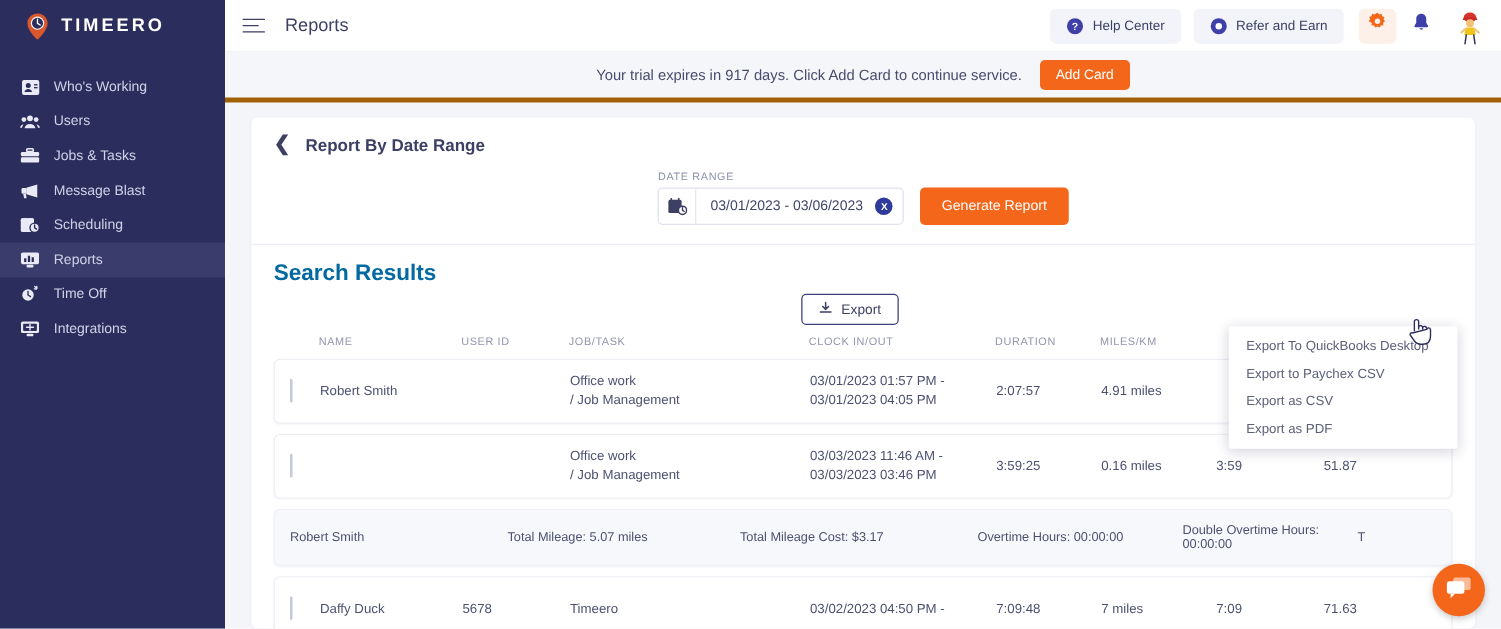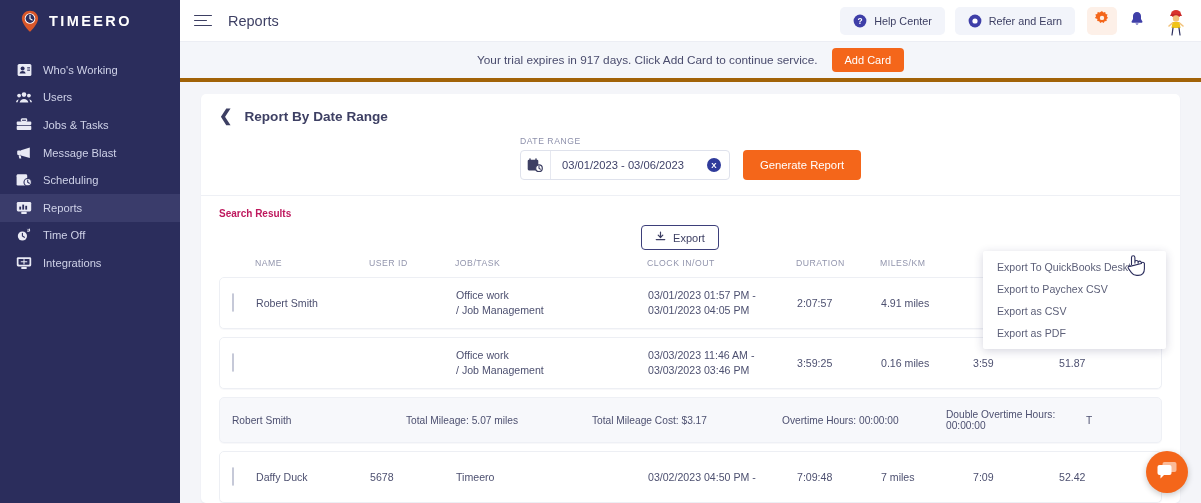--- a/index.html
+++ b/index.html
@@ -107,31 +107,31 @@
     gap: 13px; padding: 12px 0 15px 0;
     border-bottom: 1px solid #eef0f5;
   }
   .field-group { display: flex; flex-direction: column; gap: 4px; }
   .field-label { font-size: 8.6px; letter-spacing: .55px; color: #8d90ab; }
   .date-box {
     display: flex; align-items: center;
     border: 1px solid #dfe2ec; border-radius: 4px; height: 30px; background: #fff;
   }
   .cal-cell { width: 30px; height: 100%; display:flex; align-items:center; justify-content:center; border-right:1px solid #e6e8f0; cursor:pointer; }
-  .date-val { font-size: 11.2px; color: #40436a; padding: 0 23px 0 11px; white-space: nowrap; }
+  .date-val { font-size: 11.2px; color: #40436a; padding: 0 10px 0 11px; white-space: nowrap; }
   .clear-x {
     width: 14px; height: 14px; border-radius: 50%; background: #2f3b9b;
     color: #fff; font-size: 8px; font-weight: 700;
     display: flex; align-items: center; justify-content: center;
     margin-right: 8px; cursor: pointer;
   }
   .gen-btn { height: 30px; padding: 4px 17px; font-size: 11.3px; }
 
   .results-row { display: flex; align-items: center; padding: 12px 18px 0 18px; }
-  .results-title { font-size: 10px; color: #be185d; font-weight: 700; }
+  .results-title { font-size: 18px; color: #0369a1; font-weight: 700; }
 
   .export-row { display: flex; justify-content: center; padding: 6px 21px 0 0; position: relative; }
   .export-btn {
     display: inline-flex; align-items: center; gap: 7px;
     border: 1px solid #3d3f7a; border-radius: 4px; background: #fff;
     height: 25px; padding: 0 13px; font-size: 11px; color: #3d3f63;
     cursor: pointer; font-family: inherit;
   }
   .dropdown {
     position: absolute; top: 32px; right: 14px;
@@ -497,21 +497,21 @@
 
           <div class="trow last-row">
             <div class="c-chk"><span class="cbox"></span></div>
             <div class="td c-name">Daffy Duck</div>
             <div class="td c-uid">5678</div>
             <div class="td c-job">Timeero</div>
             <div class="td c-clk">03/02/2023 04:50 PM -</div>
             <div class="td c-dur">7:09:48</div>
             <div class="td c-mil">7 miles</div>
             <div class="td c-x1">7:09</div>
-            <div class="td c-x2">52.42</div>
+            <div class="td c-x2">71.63</div>
           </div>
 
         </div>
       </div>
     </div>
 
     <div class="chat-fab">
       <span>
         <svg width="22" height="20" viewBox="0 0 22 20">
           <rect x="6.5" y="2" width="14" height="10" rx="2" fill="#ffffff" opacity=".55"></rect>

